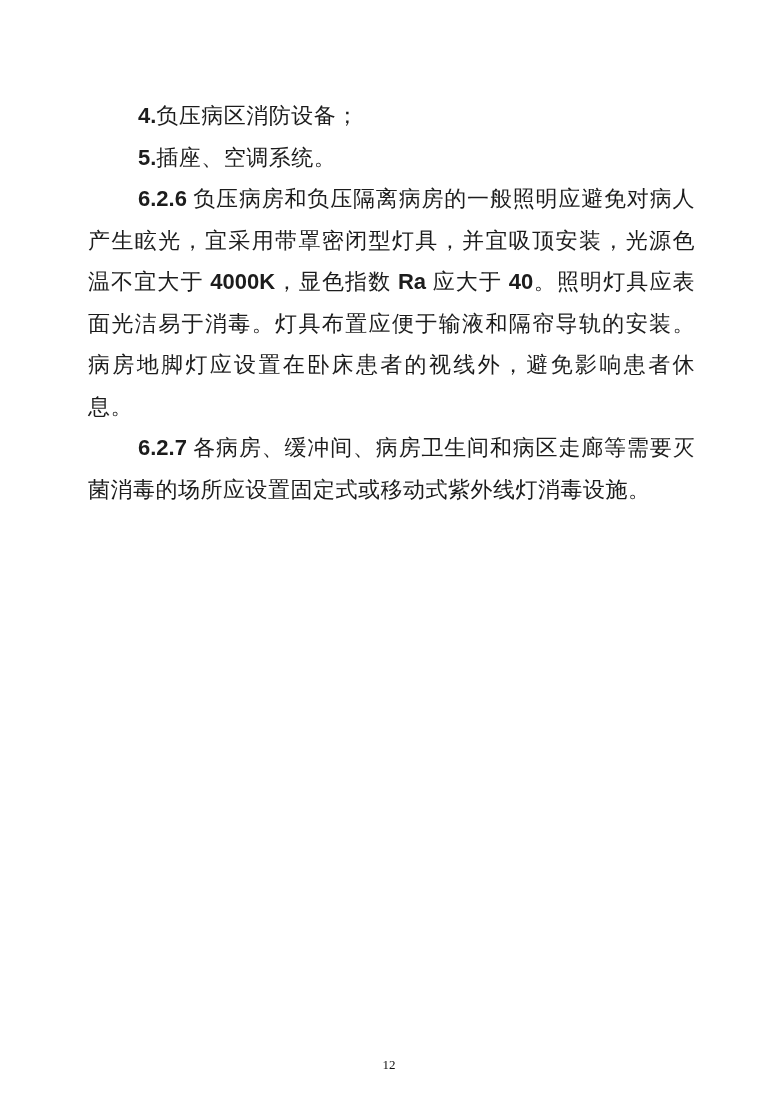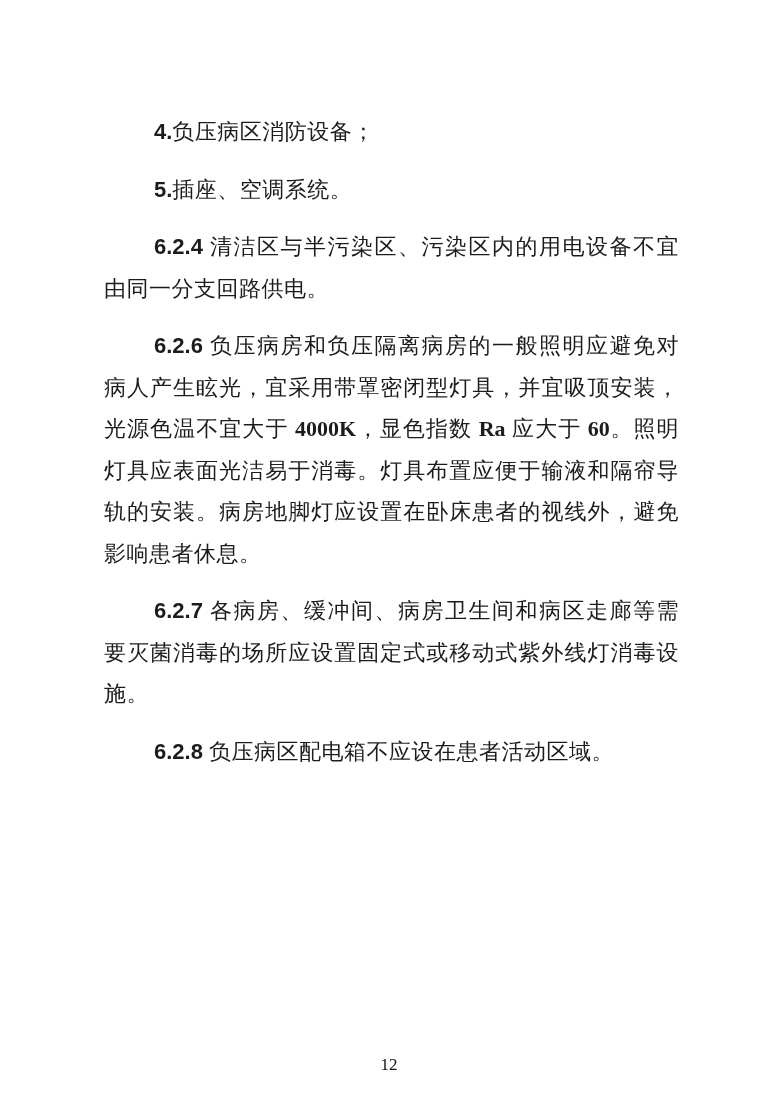--- a/index.html
+++ b/index.html
@@ -21,52 +21,50 @@
     width: 607px;
     color: #1c1c1c;
     font-family: "Liberation Serif", "DejaVu Serif", serif;
     font-size: 22px;
     line-height: 41.5px;
     text-align: justify;
     text-justify: inter-character;
     letter-spacing: 0.5px;
   }
   .doc-body p.para {
-    margin: 16px;
+    margin: 0;
     padding: 0;
     text-indent: 50px;
   }
   .para .num {
     font-family: "Liberation Sans", "DejaVu Sans", sans-serif;
     font-weight: 700;
     letter-spacing: 0;
   }
   .para .txt .lat {
-    font-family: Liberation Serif, serif;
+    font-family: Liberation Sans, sans-serif;
     font-weight: 600;
     letter-spacing: 0;
   }
   .page-number {
     position: absolute;
     left: 0;
     right: 4px;
     top: 1054px;
     text-align: center;
     color: #111111;
     font-family: "Liberation Serif", "DejaVu Serif", serif;
-    font-size: 17px;
+    font-size: 13px;
     line-height: 22px;
   }
 </style>
 </head>
 <body>
 
 <div class="page">
   <div class="doc-body">
     <p class="para"><span class="num">4.</span><span class="txt">负压病区消防设备；</span></p>
     <p class="para"><span class="num">5.</span><span class="txt">插座、空调系统。</span></p>
-    <p class="para"><span class="num">6.2.4</span><span class="txt"> 清洁区与半污染区、污染区内的用电设备不宜由同一分支回路供电。</span></p>
-    <p class="para"><span class="num">6.2.6</span><span class="txt"> 负压病房和负压隔离病房的一般照明应避免对病人产生眩光，宜采用带罩密闭型灯具，并宜吸顶安装，光源色温不宜大于 <span class="lat">4000K</span>，显色指数 <span class="lat">Ra</span> 应大于 <span class="lat">60</span>。照明灯具应表面光洁易于消毒。灯具布置应便于输液和隔帘导轨的安装。病房地脚灯应设置在卧床患者的视线外，避免影响患者休息。</span></p>
+    <p class="para"><span class="num">6.2.6</span><span class="txt"> 负压病房和负压隔离病房的一般照明应避免对病人产生眩光，宜采用带罩密闭型灯具，并宜吸顶安装，光源色温不宜大于 <span class="lat">4000K</span>，显色指数 <span class="lat">Ra</span> 应大于 <span class="lat">40</span>。照明灯具应表面光洁易于消毒。灯具布置应便于输液和隔帘导轨的安装。病房地脚灯应设置在卧床患者的视线外，避免影响患者休息。</span></p>
     <p class="para"><span class="num">6.2.7</span><span class="txt"> 各病房、缓冲间、病房卫生间和病区走廊等需要灭菌消毒的场所应设置固定式或移动式紫外线灯消毒设施。</span></p>
-    <p class="para"><span class="num">6.2.8</span><span class="txt"> 负压病区配电箱不应设在患者活动区域。</span></p>
   </div>
   <div class="page-number">12</div>
 </div>
 
 </body></html>

